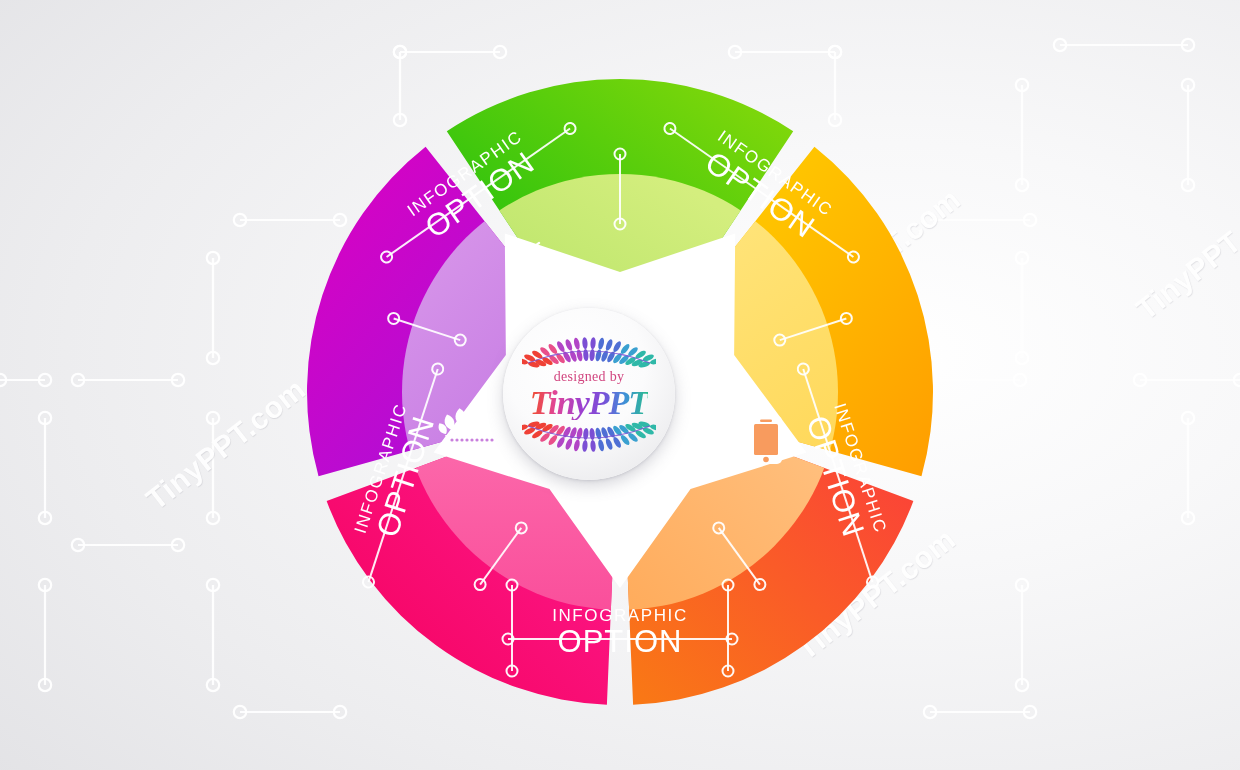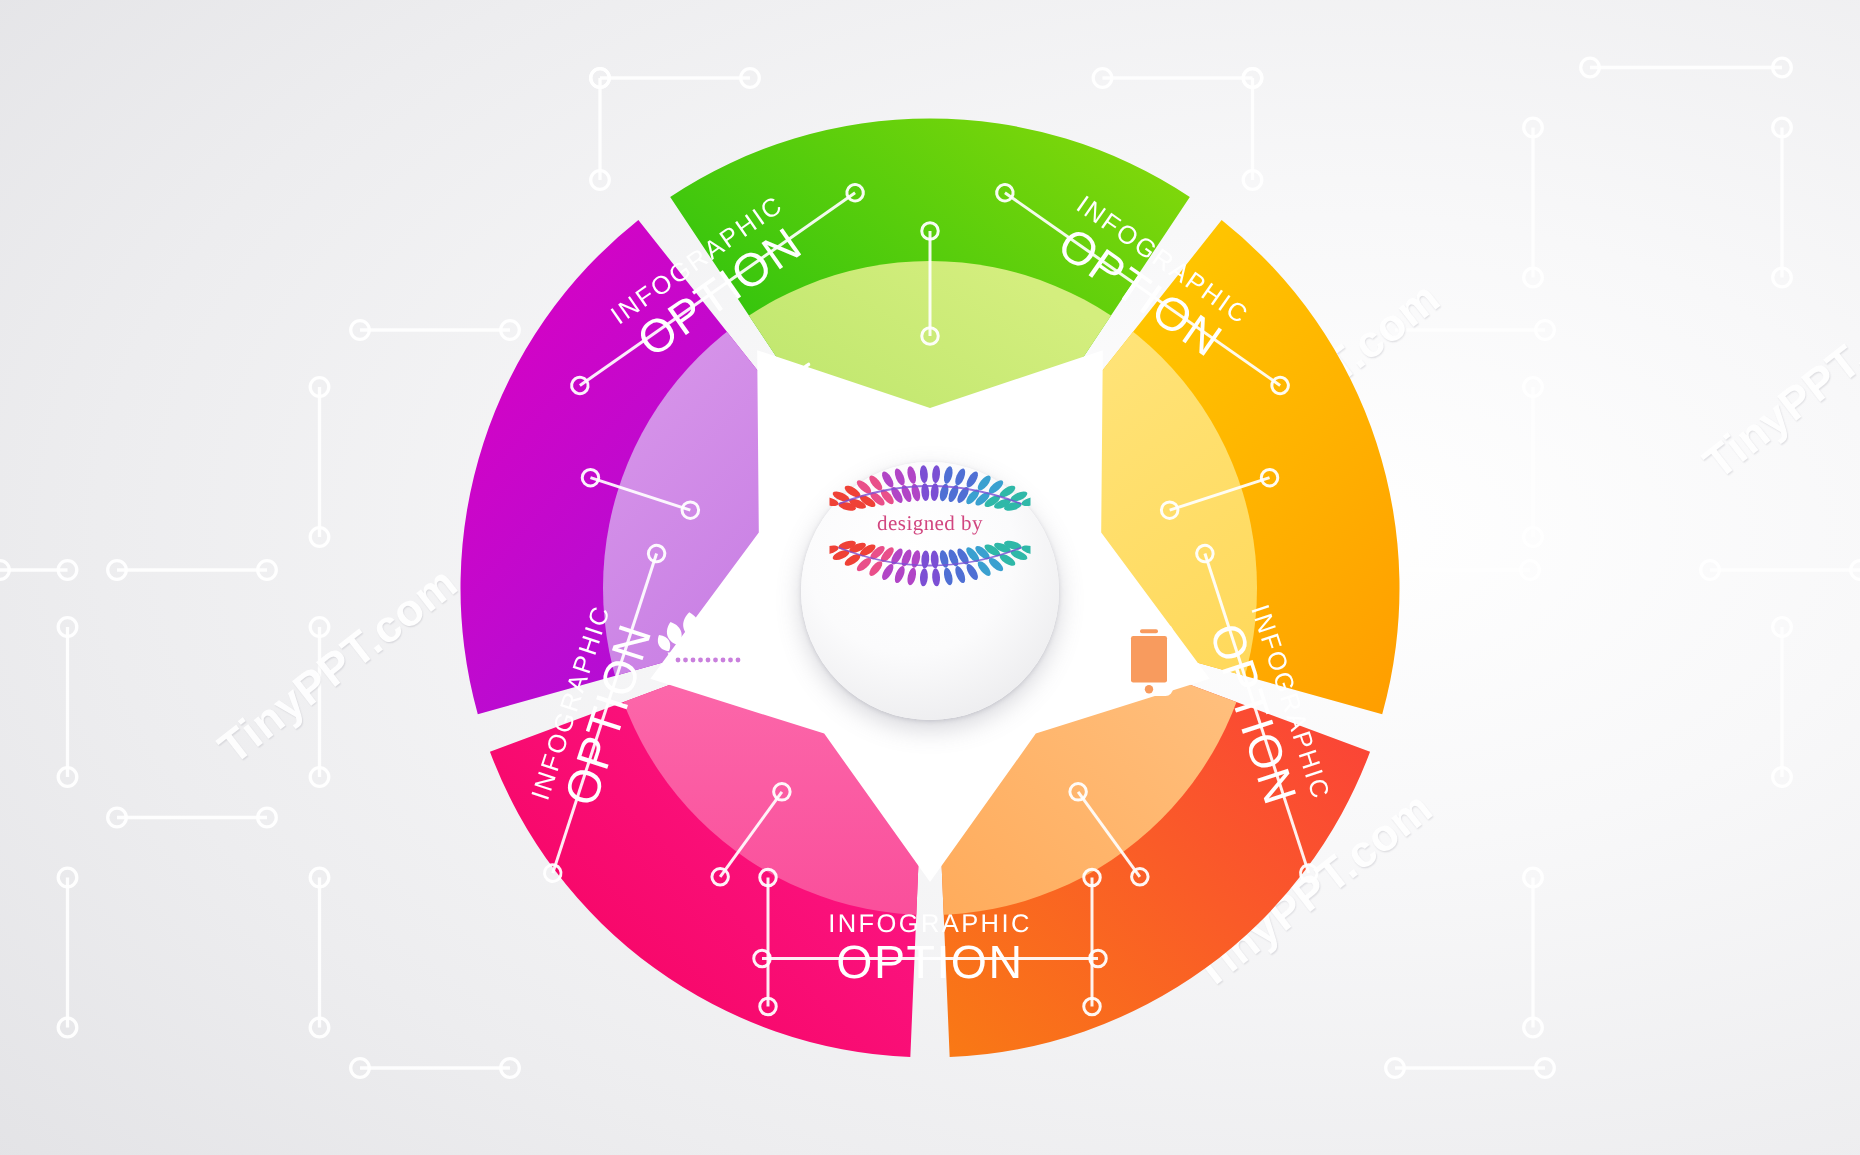--- a/index.html
+++ b/index.html
@@ -50,30 +50,31 @@
 
   .node-line { stroke: #ffffff; stroke-width: 2; opacity: 0.92; fill: none; }
   .node-ring { fill: none; stroke: #ffffff; stroke-width: 2; opacity: 0.95; }
 
   .bgline { stroke: #ffffff; stroke-width: 2.2; opacity: 0.95; }
   .bgring { fill: none; stroke: #ffffff; stroke-width: 2.2; opacity: 0.95; }
 
   #logo-badge {
     position: absolute;
     z-index: 5;
-    left: 534px;
+    left: 503px;
     top: 308px;
     width: 172px;
     height: 172px;
     border-radius: 50%;
     background: radial-gradient(circle at 42% 34%, #ffffff 0%, #fbfbfc 46%, #ececee 82%, #dcdce0 100%);
     box-shadow: 0 6px 16px rgba(120,120,135,0.30), 0 1px 3px rgba(120,120,135,0.25);
     display: flex;
     flex-direction: column;
     align-items: center;
+    justify-content: center;
   }
   #logo-designed {
     font-family: "Liberation Serif", serif;
     font-size: 14px;
     color: #d1457f;
     margin-bottom: 1px;
     letter-spacing: 0.3px;
   }
   #logo-wordmark {
     font-family: "Liberation Serif", serif;
@@ -556,20 +557,21 @@
           <ellipse cx="0" cy="-6" rx="2.6" ry="6" fill="#2fb8a8" transform="translate(113.6 22.9) rotate(57.4)"></ellipse>
           <ellipse cx="0" cy="6" rx="2.6" ry="6" fill="#2fb8a8" transform="translate(113.6 22.9) rotate(57.4)"></ellipse>
           <ellipse cx="0" cy="-6" rx="2.6" ry="6" fill="#2fb8a8" transform="translate(120.8 25.4) rotate(66.2)"></ellipse>
           <ellipse cx="0" cy="6" rx="2.6" ry="6" fill="#2fb8a8" transform="translate(120.8 25.4) rotate(66.2)"></ellipse>
           <ellipse cx="0" cy="-6" rx="2.6" ry="6" fill="#2fb8a8" transform="translate(128.0 28.0) rotate(75.0)"></ellipse>
           <ellipse cx="0" cy="6" rx="2.6" ry="6" fill="#2fb8a8" transform="translate(128.0 28.0) rotate(75.0)"></ellipse>
           <path d="M 6 28 Q 67 4 128 28" fill="none" stroke="#7b4fd4" stroke-width="1.2" opacity="0.8"></path>
         </g>
     </svg>
     <div id="logo-designed">designed by</div>
+    <div id="logo-wordmark">TinyPPT</div>
     <svg class="wreath" width="134" height="34" viewBox="0 0 134 34">
       <g id="wreath-bot-g">
           <ellipse cx="0" cy="-6" rx="2.6" ry="6" fill="#ef4136" transform="translate(6.0 6.0) rotate(75.0)"></ellipse>
           <ellipse cx="0" cy="6" rx="2.6" ry="6" fill="#ef4136" transform="translate(6.0 6.0) rotate(75.0)"></ellipse>
           <ellipse cx="0" cy="-6" rx="2.6" ry="6" fill="#ef4136" transform="translate(13.2 8.6) rotate(66.2)"></ellipse>
           <ellipse cx="0" cy="6" rx="2.6" ry="6" fill="#ef4136" transform="translate(13.2 8.6) rotate(66.2)"></ellipse>
           <ellipse cx="0" cy="-6" rx="2.6" ry="6" fill="#ef4136" transform="translate(20.4 11.1) rotate(57.4)"></ellipse>
           <ellipse cx="0" cy="6" rx="2.6" ry="6" fill="#ef4136" transform="translate(20.4 11.1) rotate(57.4)"></ellipse>
           <ellipse cx="0" cy="-6" rx="2.6" ry="6" fill="#e94f8a" transform="translate(27.5 13.4) rotate(48.5)"></ellipse>
           <ellipse cx="0" cy="6" rx="2.6" ry="6" fill="#e94f8a" transform="translate(27.5 13.4) rotate(48.5)"></ellipse>

